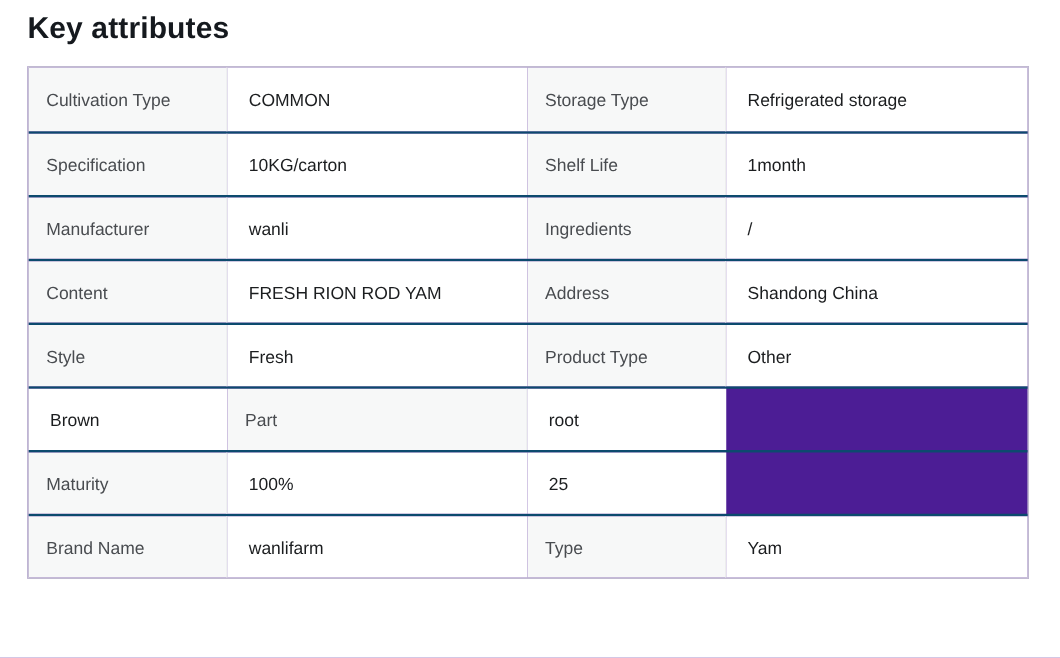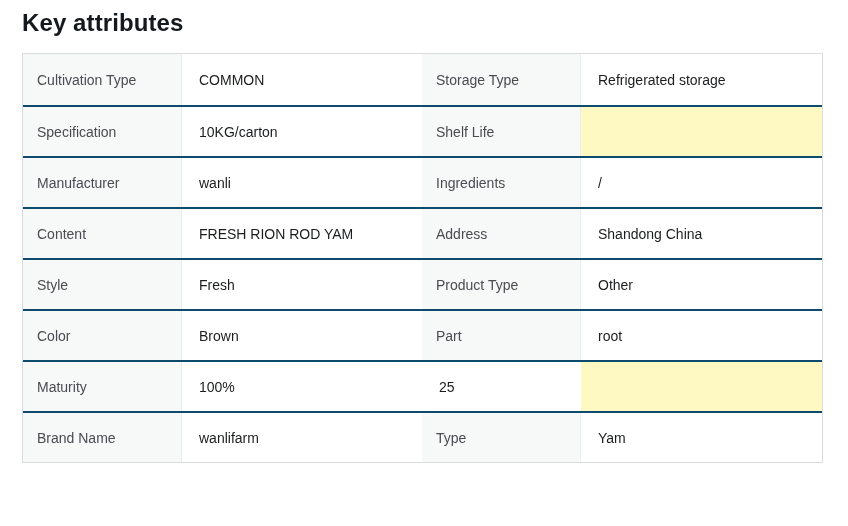--- a/index.html
+++ b/index.html
@@ -20,21 +20,21 @@
     font-size: 24px;
     line-height: 30px;
     font-weight: 700;
     color: #15191e;
     letter-spacing: 0.1px;
   }
   .attr-table {
     margin: 15px 0 0 22px;
     width: 801px;
     border: 1px solid #d9dbdd;
-    background: #fef9c3;
+    background: #4c1d95;
   }
   .attr-row {
     display: grid;
     grid-template-columns: 159px 240px 159px 1fr;
     min-height: 51px;
     border-top: 2px solid #0c4a6e;
   }
   .attr-row:first-child {
     border-top: none;
   }
@@ -69,20 +69,21 @@
     <div class="cell label">Cultivation Type</div>
     <div class="cell value">COMMON</div>
     <div class="cell label">Storage Type</div>
     <div class="cell value">Refrigerated storage</div>
   </div>
 
   <div class="attr-row">
     <div class="cell label">Specification</div>
     <div class="cell value">10KG/carton</div>
     <div class="cell label">Shelf Life</div>
+    <div class="cell value">1month</div>
   </div>
 
   <div class="attr-row">
     <div class="cell label">Manufacturer</div>
     <div class="cell value">wanli</div>
     <div class="cell label">Ingredients</div>
     <div class="cell value">/</div>
   </div>
 
   <div class="attr-row">
@@ -94,21 +95,20 @@
 
 
   <div class="attr-row">
     <div class="cell label">Style</div>
     <div class="cell value">Fresh</div>
     <div class="cell label">Product Type</div>
     <div class="cell value">Other</div>
   </div>
 
   <div class="attr-row">
-    <div class="cell label">Color</div>
     <div class="cell value">Brown</div>
     <div class="cell label">Part</div>
     <div class="cell value">root</div>
   </div>
 
   <div class="attr-row">
     <div class="cell label">Maturity</div>
     <div class="cell value">100%</div>
     <div class="cell value">25</div>
   </div>

